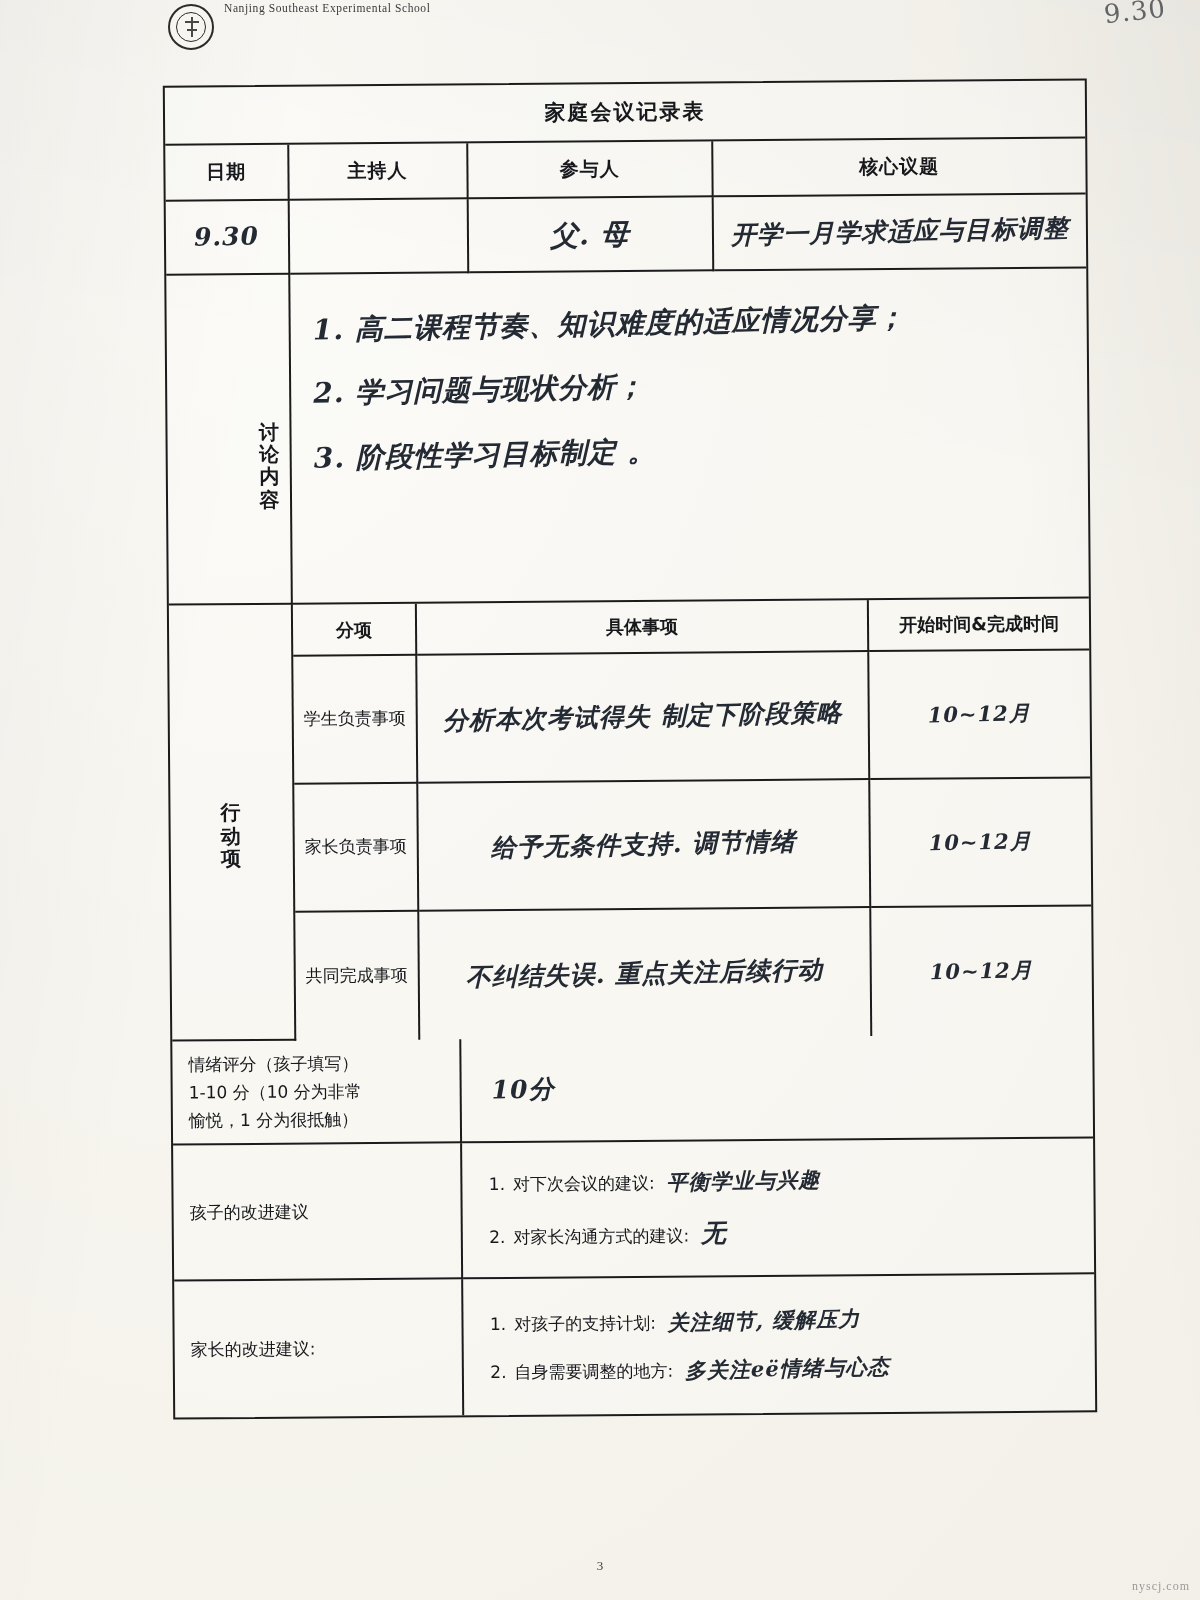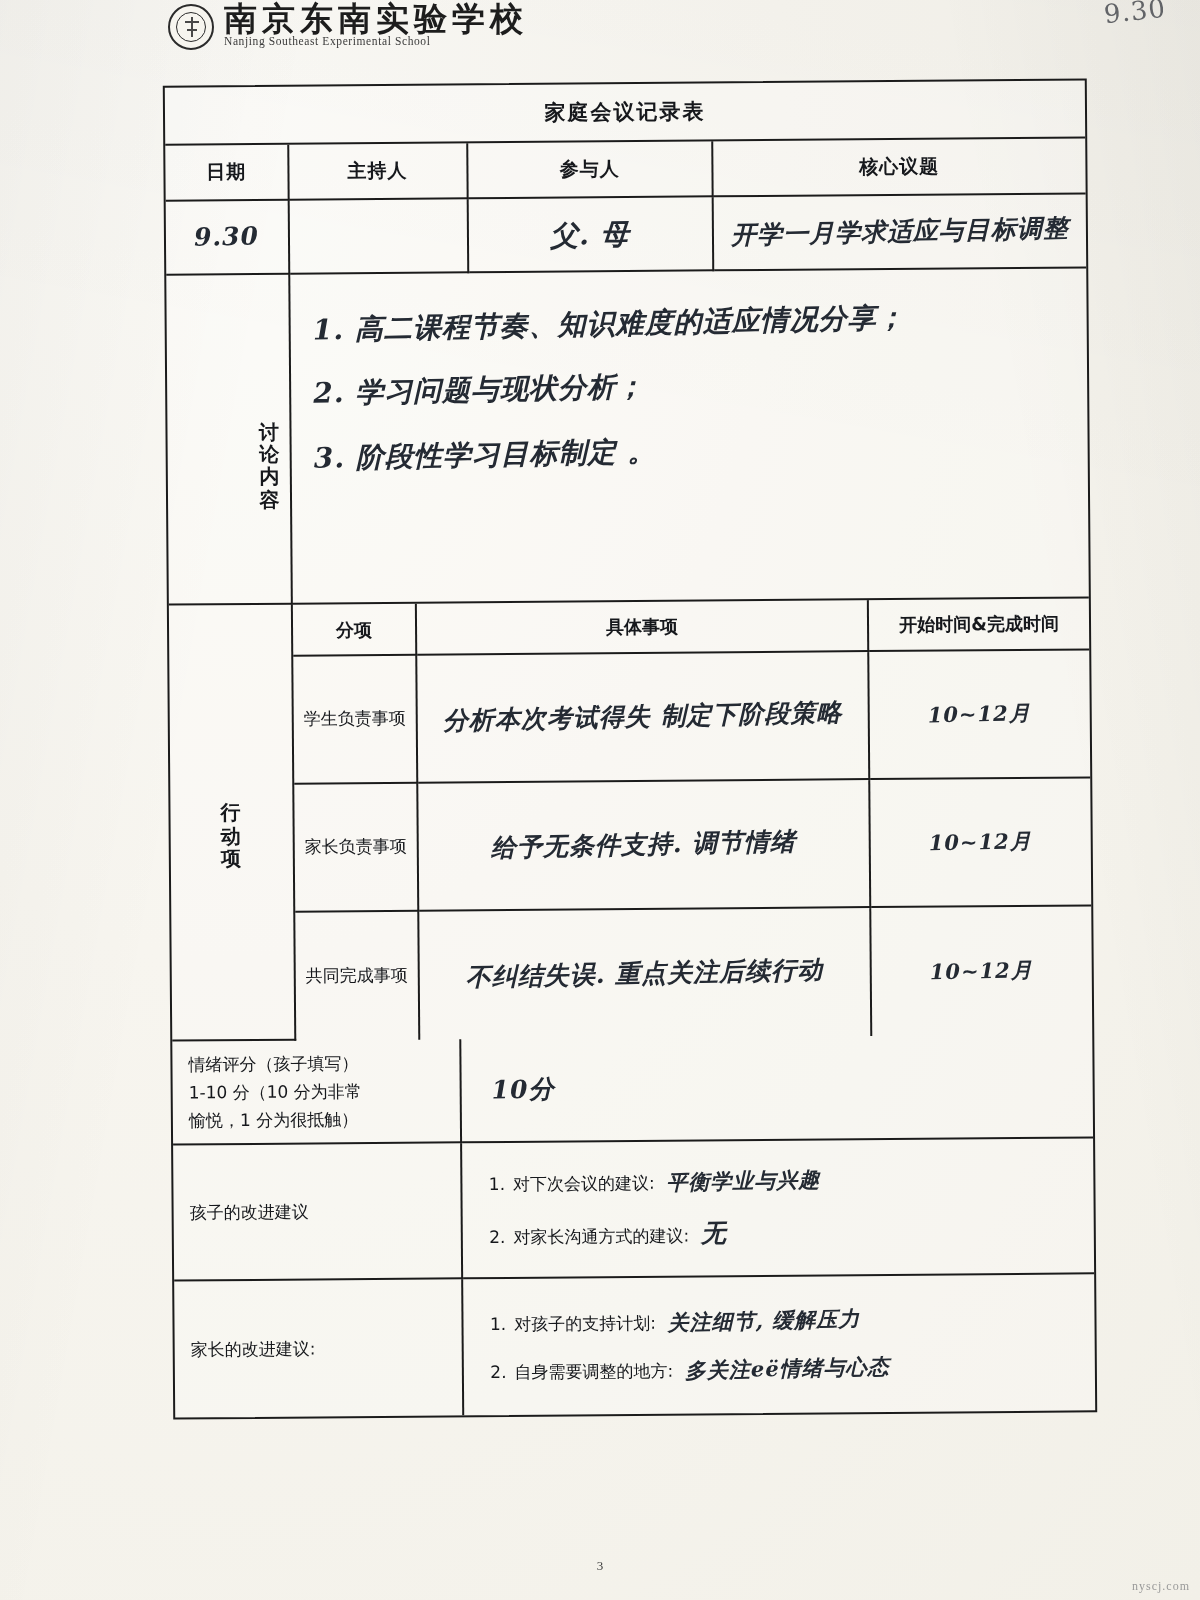--- a/index.html
+++ b/index.html
@@ -269,21 +269,20 @@
 </head>
 <body>
 
 <div id="paper"></div>
 
 <div id="letterhead">
   <div class="crest">
     <div class="crest-core"></div>
   </div>
   <div class="school-names">
-    <div class="school-cn">南京东南实验学校</div>
     <div class="school-en">Nanjing Southeast Experimental School</div>
   </div>
 </div>
 
 <div id="corner-note">9.30</div>
 
 <div id="form">
 
   <div class="row">
     <div class="cell title-cell">家庭会议记录表</div>

